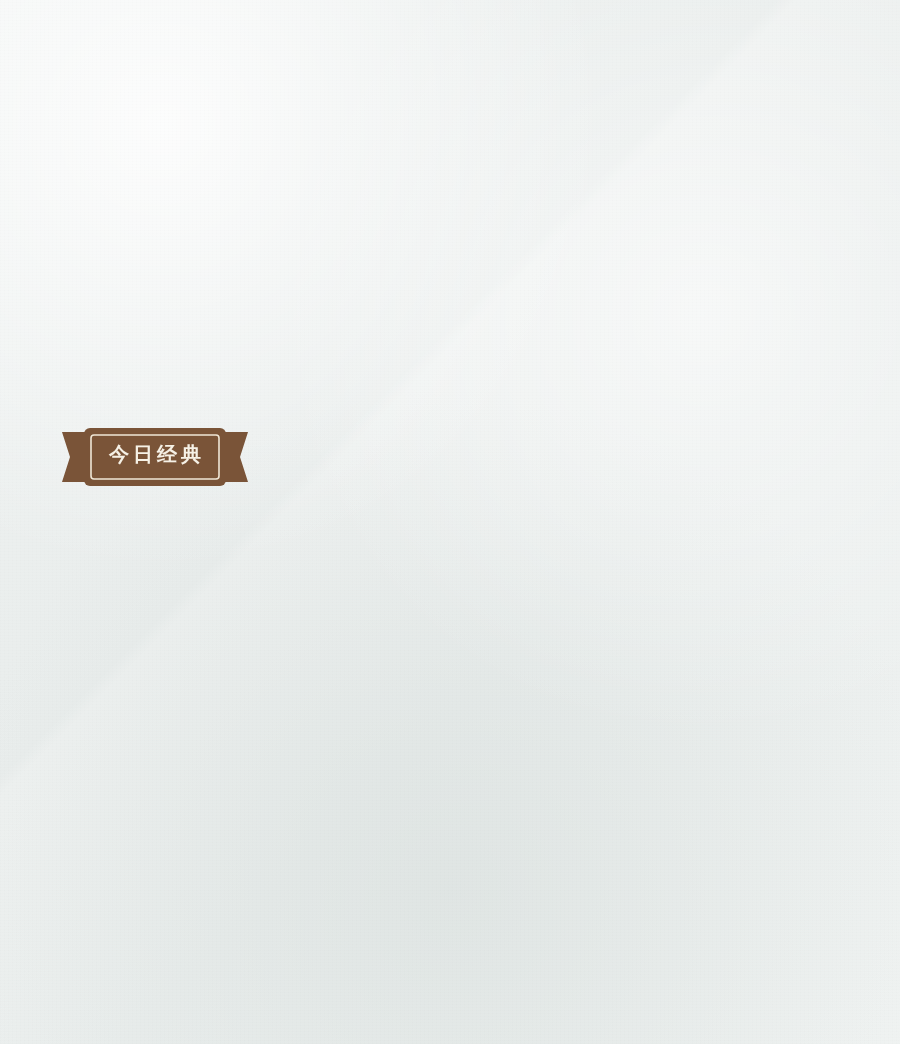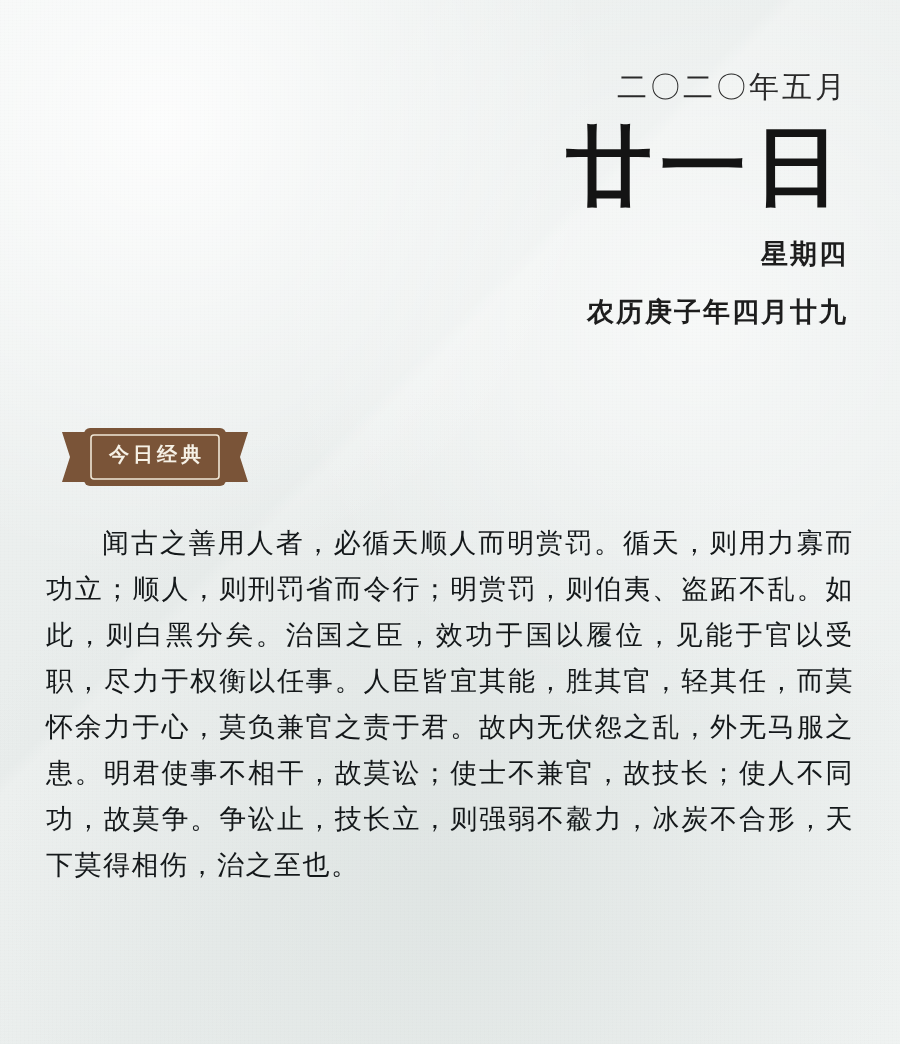--- a/index.html
+++ b/index.html
@@ -132,35 +132,28 @@
   }
 </style>
 </head>
 <body>
 
 <div class="paper-texture"></div>
 <div class="grain"></div>
 
 <div class="page">
 
-  <div class="date-block">
-    <div class="date-year-month">二〇二〇年五月</div>
-    <div class="date-day">廿一日</div>
-    <div class="date-weekday">星期四</div>
-    <div class="date-lunar">农历庚子年四月廿九</div>
-  </div>
 
   <div class="banner-wrap">
     <div class="banner">
       <svg width="186" height="58" viewBox="0 0 186 58" xmlns="http://www.w3.org/2000/svg">
         <path d="M0,4 L26,4 L26,54 L0,54 L8,29 Z" fill="#7a5438"></path>
         <path d="M186,4 L160,4 L160,54 L186,54 L178,29 Z" fill="#7a5438"></path>
         <rect x="22" y="0" width="142" height="58" rx="6" ry="6" fill="#7a5438"></rect>
         <rect x="29" y="7" width="128" height="44" rx="3" ry="3" fill="none" stroke="#efe6d6" stroke-width="1.6"></rect>
       </svg>
       <span class="banner-label">今日经典</span>
     </div>
   </div>
 
-  <div class="classic-text">闻古之善用人者，必循天顺人而明赏罚。循天，则用力寡而功立；顺人，则刑罚省而令行；明赏罚，则伯夷、盗跖不乱。如此，则白黑分矣。治国之臣，效功于国以履位，见能于官以受职，尽力于权衡以任事。人臣皆宜其能，胜其官，轻其任，而莫怀余力于心，莫负兼官之责于君。故内无伏怨之乱，外无马服之患。明君使事不相干，故莫讼；使士不兼官，故技长；使人不同功，故莫争。争讼止，技长立，则强弱不觳力，冰炭不合形，天下莫得相伤，治之至也。</div>
 
 
 </div>
 
 </body></html>

